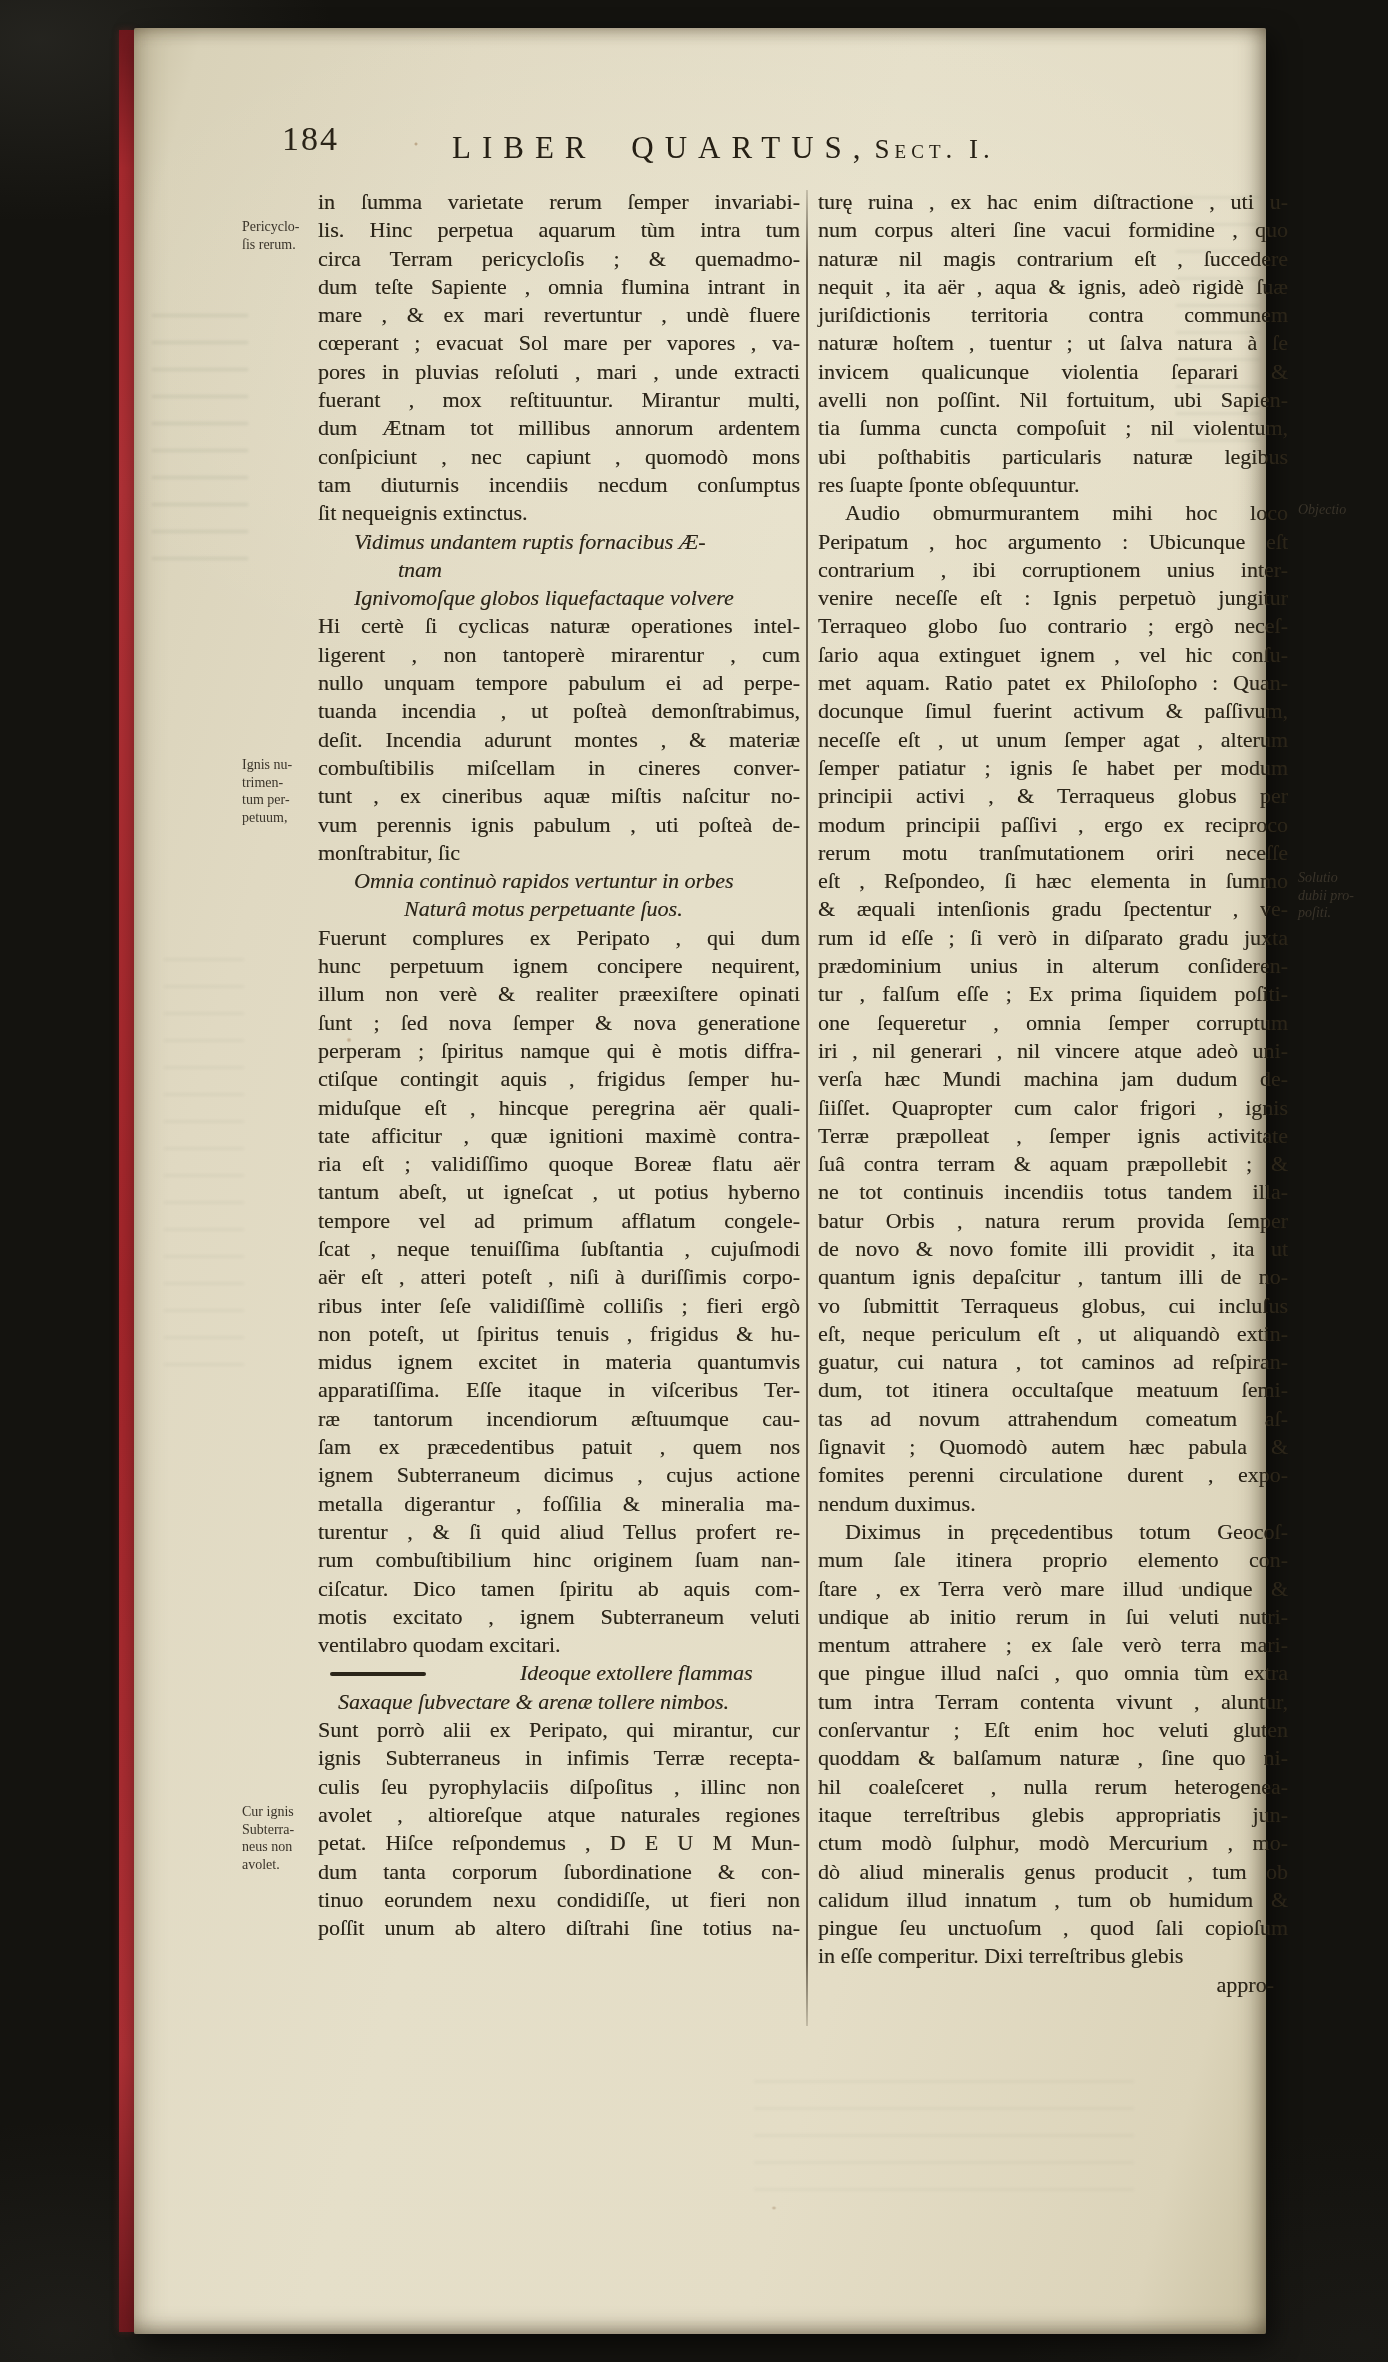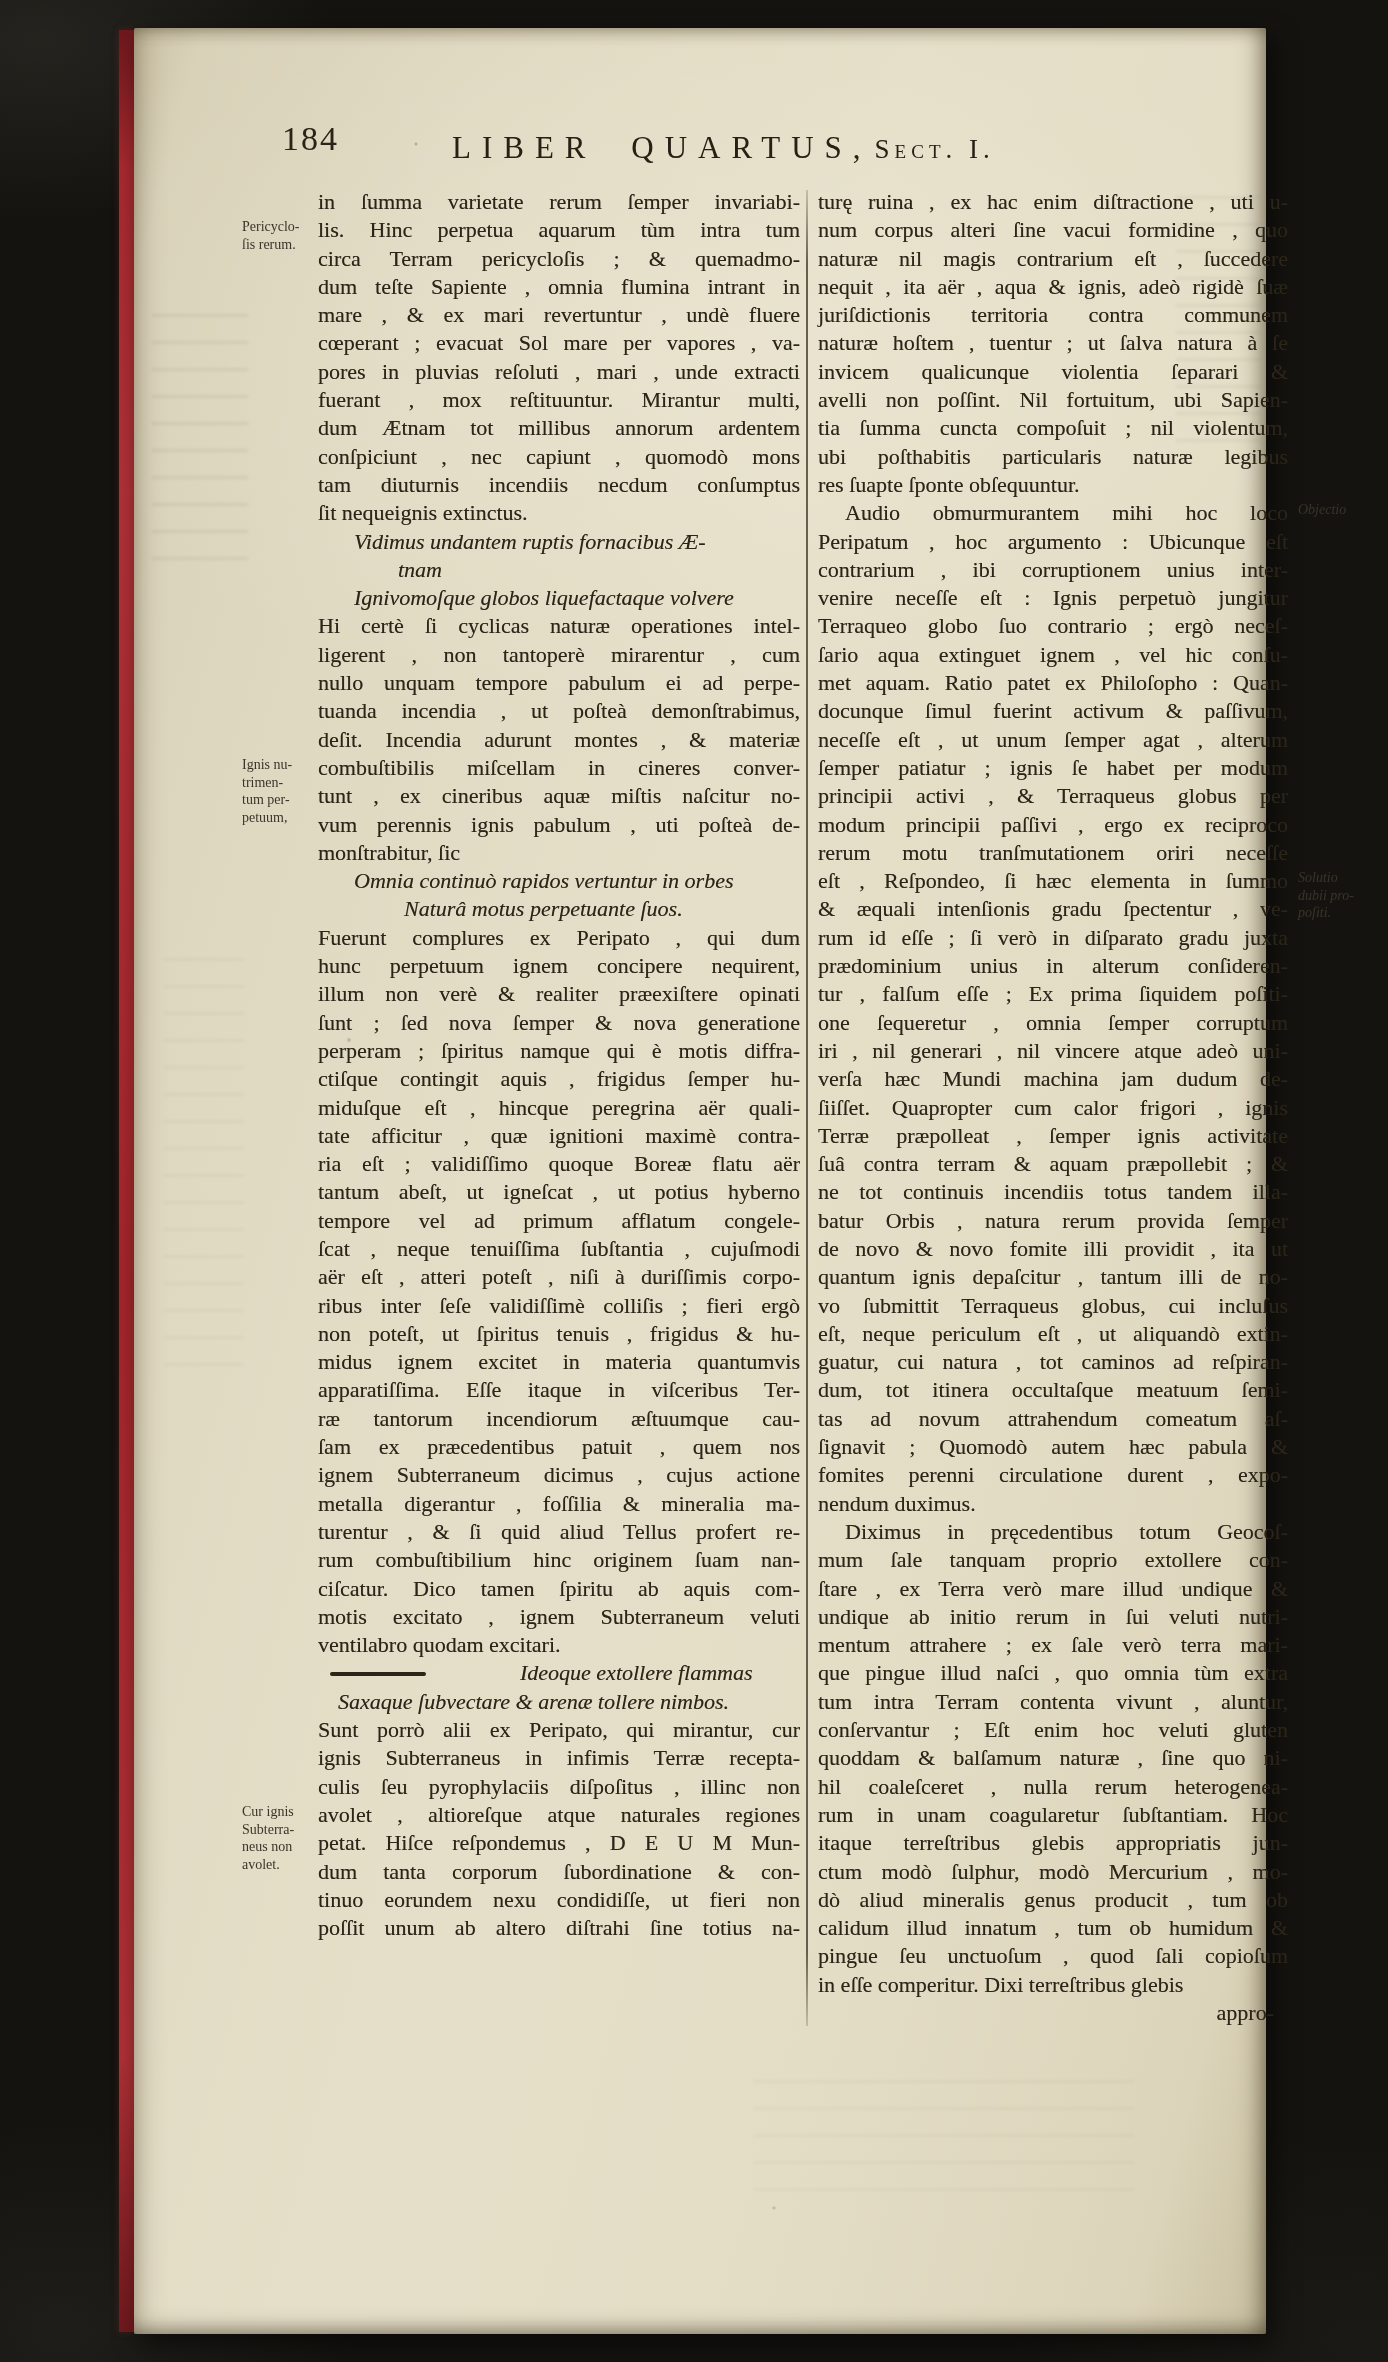--- a/index.html
+++ b/index.html
@@ -217,30 +217,29 @@
         <div class="line">quantum ignis depaſcitur , tantum illi de no-</div>
         <div class="line">vo ſubmittit Terraqueus globus, cui incluſus</div>
         <div class="line">eſt, neque periculum eſt , ut aliquandò extin-</div>
         <div class="line">guatur, cui natura , tot caminos ad reſpiran-</div>
         <div class="line">dum, tot itinera occultaſque meatuum ſemi-</div>
         <div class="line">tas ad novum attrahendum comeatum aſ-</div>
         <div class="line">ſignavit ; Quomodò autem hæc pabula &amp;</div>
         <div class="line">fomites perenni circulatione durent , expo-</div>
         <div class="line end">nendum duximus.</div>
         <div class="line indent">Diximus in pręcedentibus totum Geocoſ-</div>
-        <div class="line">mum ſale tanquam proprio extollere con-</div>
+        <div class="line">mum ſale itinera proprio elemento con-</div>
         <div class="line">ſtare , ex Terra verò mare illud undique &amp;</div>
         <div class="line">undique ab initio rerum in ſui veluti nutri-</div>
         <div class="line">mentum attrahere ; ex ſale verò terra mari-</div>
         <div class="line">que pingue illud naſci , quo omnia tùm extra</div>
         <div class="line">tum intra Terram contenta vivunt , aluntur,</div>
         <div class="line">conſervantur ;  Eſt enim hoc veluti gluten</div>
         <div class="line">quoddam &amp; balſamum naturæ , ſine quo ni-</div>
         <div class="line">hil coaleſceret , nulla rerum heterogenea-</div>
-        <div class="line">rum in unam coagularetur ſubſtantiam. Hoc</div>
         <div class="line">itaque terreſtribus glebis appropriatis jun-</div>
         <div class="line">ctum modò ſulphur, modò Mercurium , mo-</div>
         <div class="line">dò aliud mineralis genus producit , tum ob</div>
         <div class="line">calidum illud innatum , tum ob humidum &amp;</div>
         <div class="line">pingue ſeu unctuoſum , quod ſali copioſum</div>
         <div class="line end">in eſſe comperitur.  Dixi terreſtribus glebis</div>
         <div class="line catch">appro-</div>
       </div>
 
     <div class="notes notes-left" id="notes-left">

